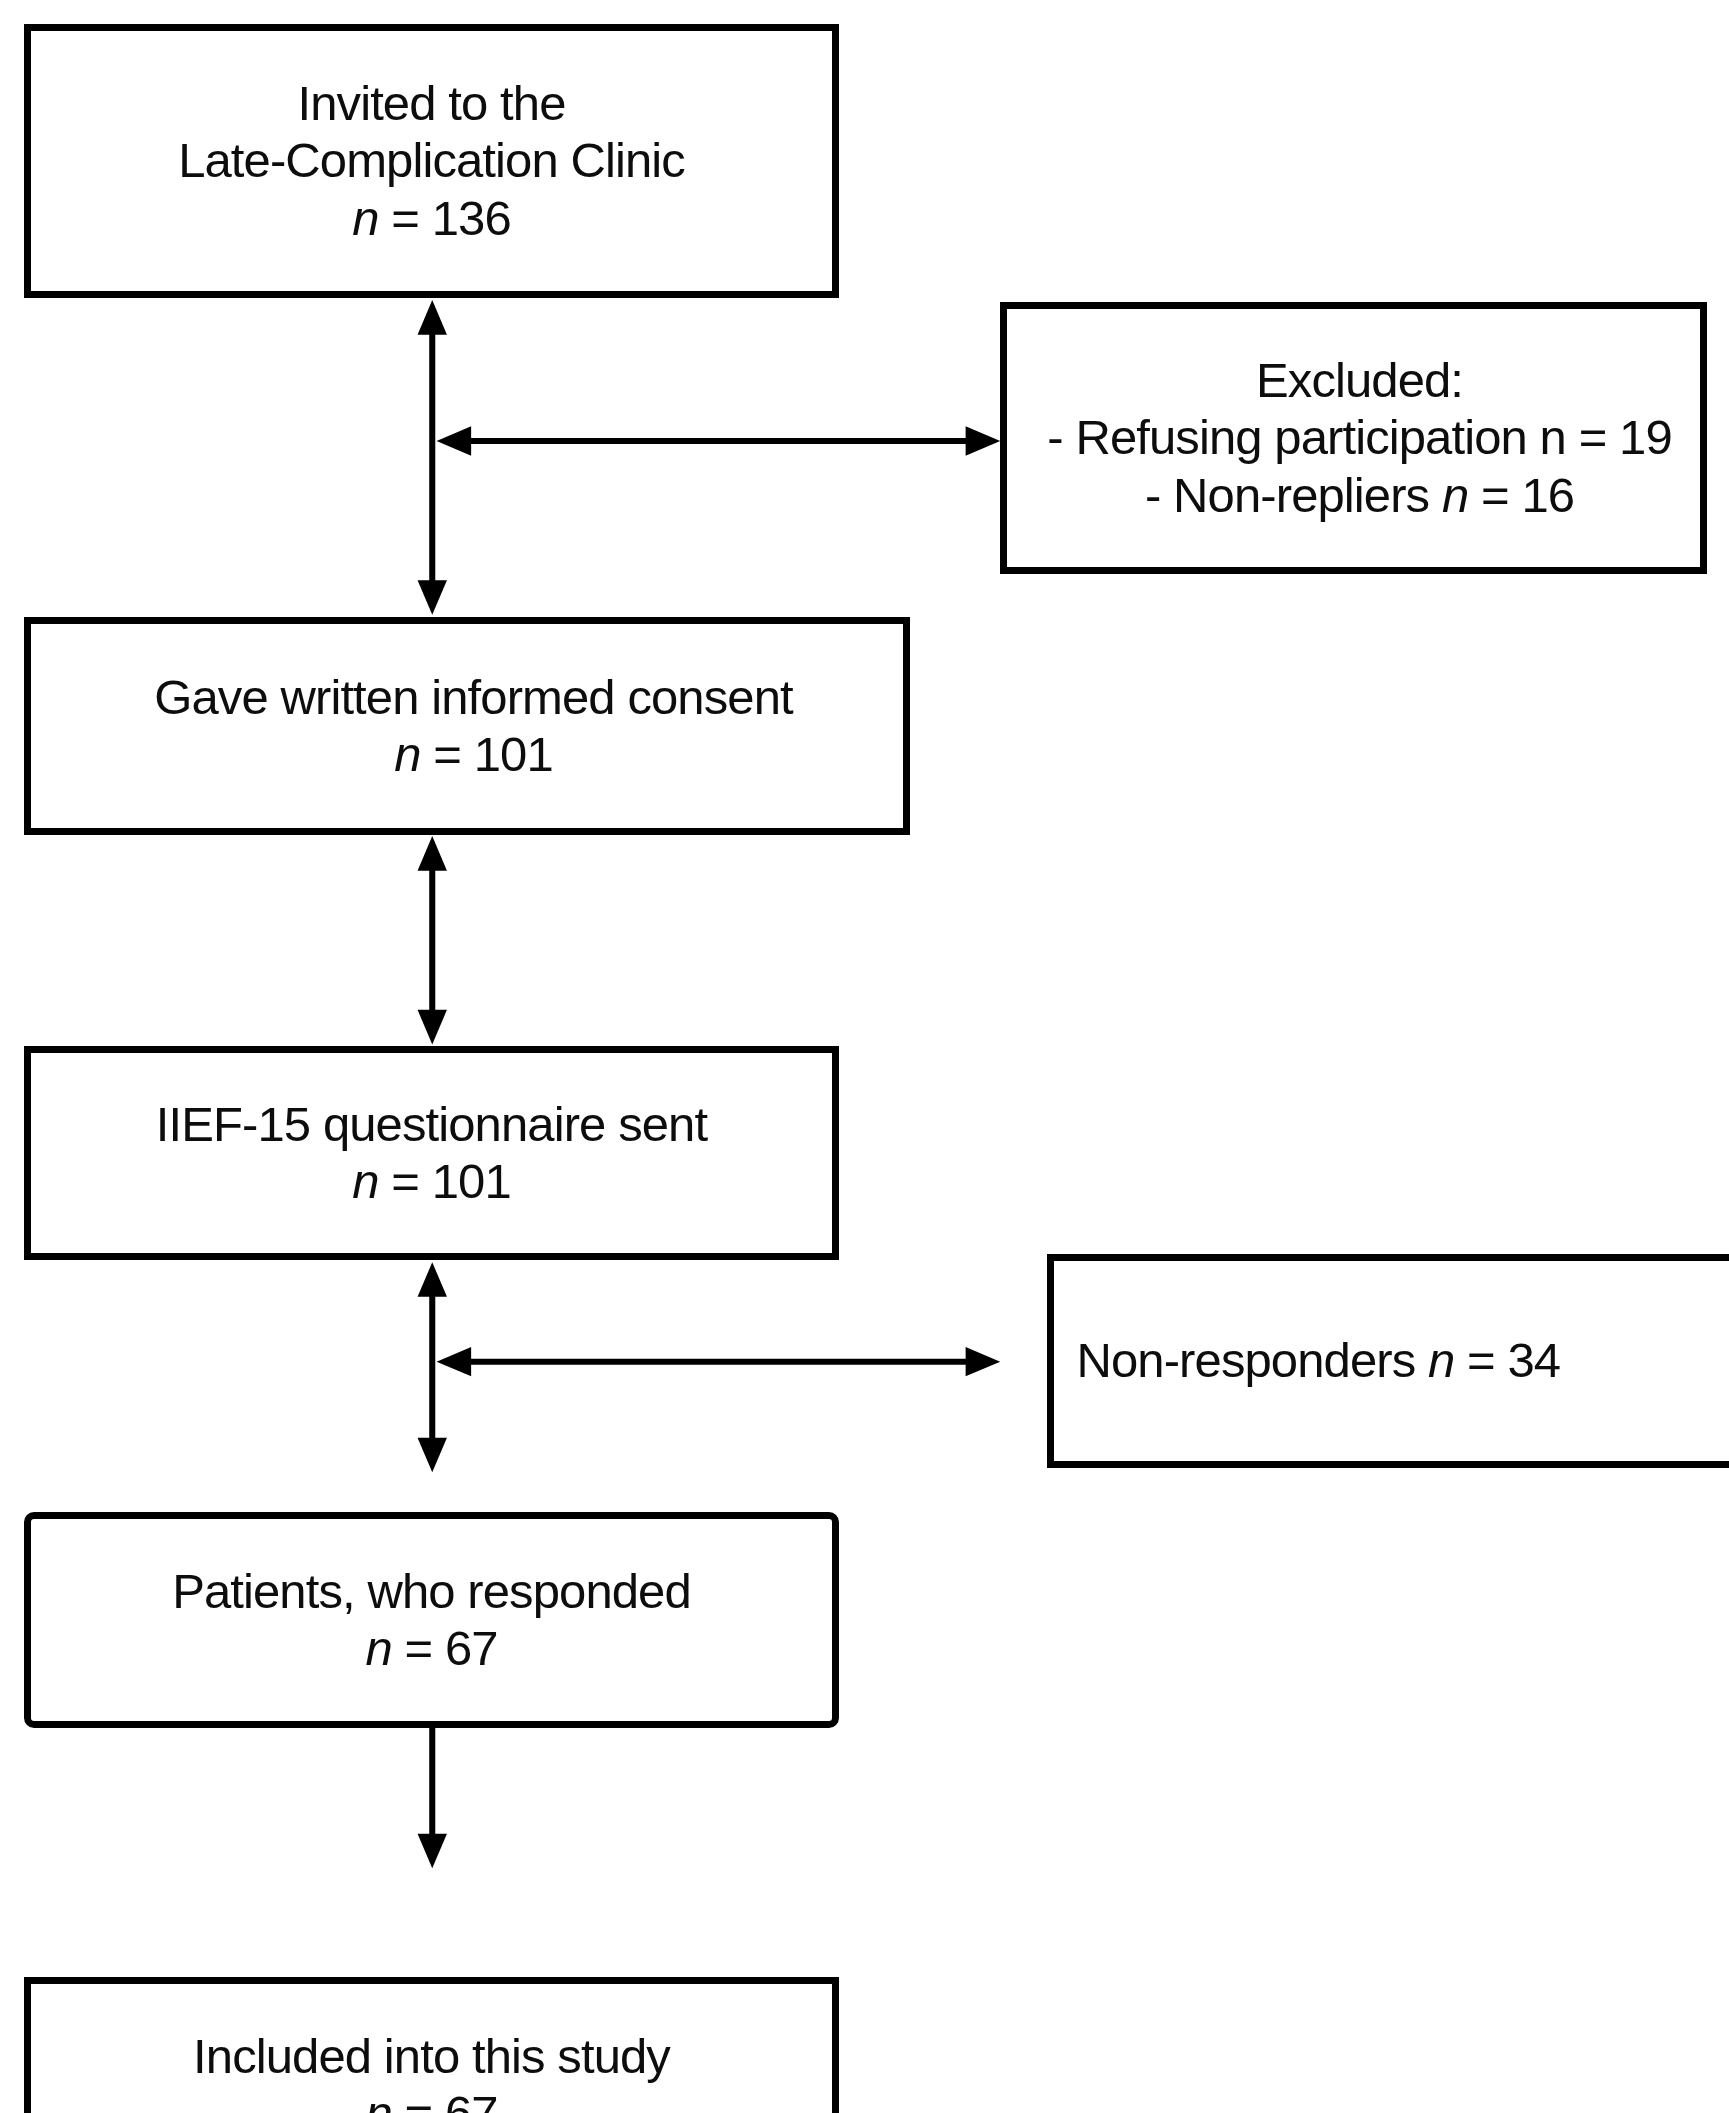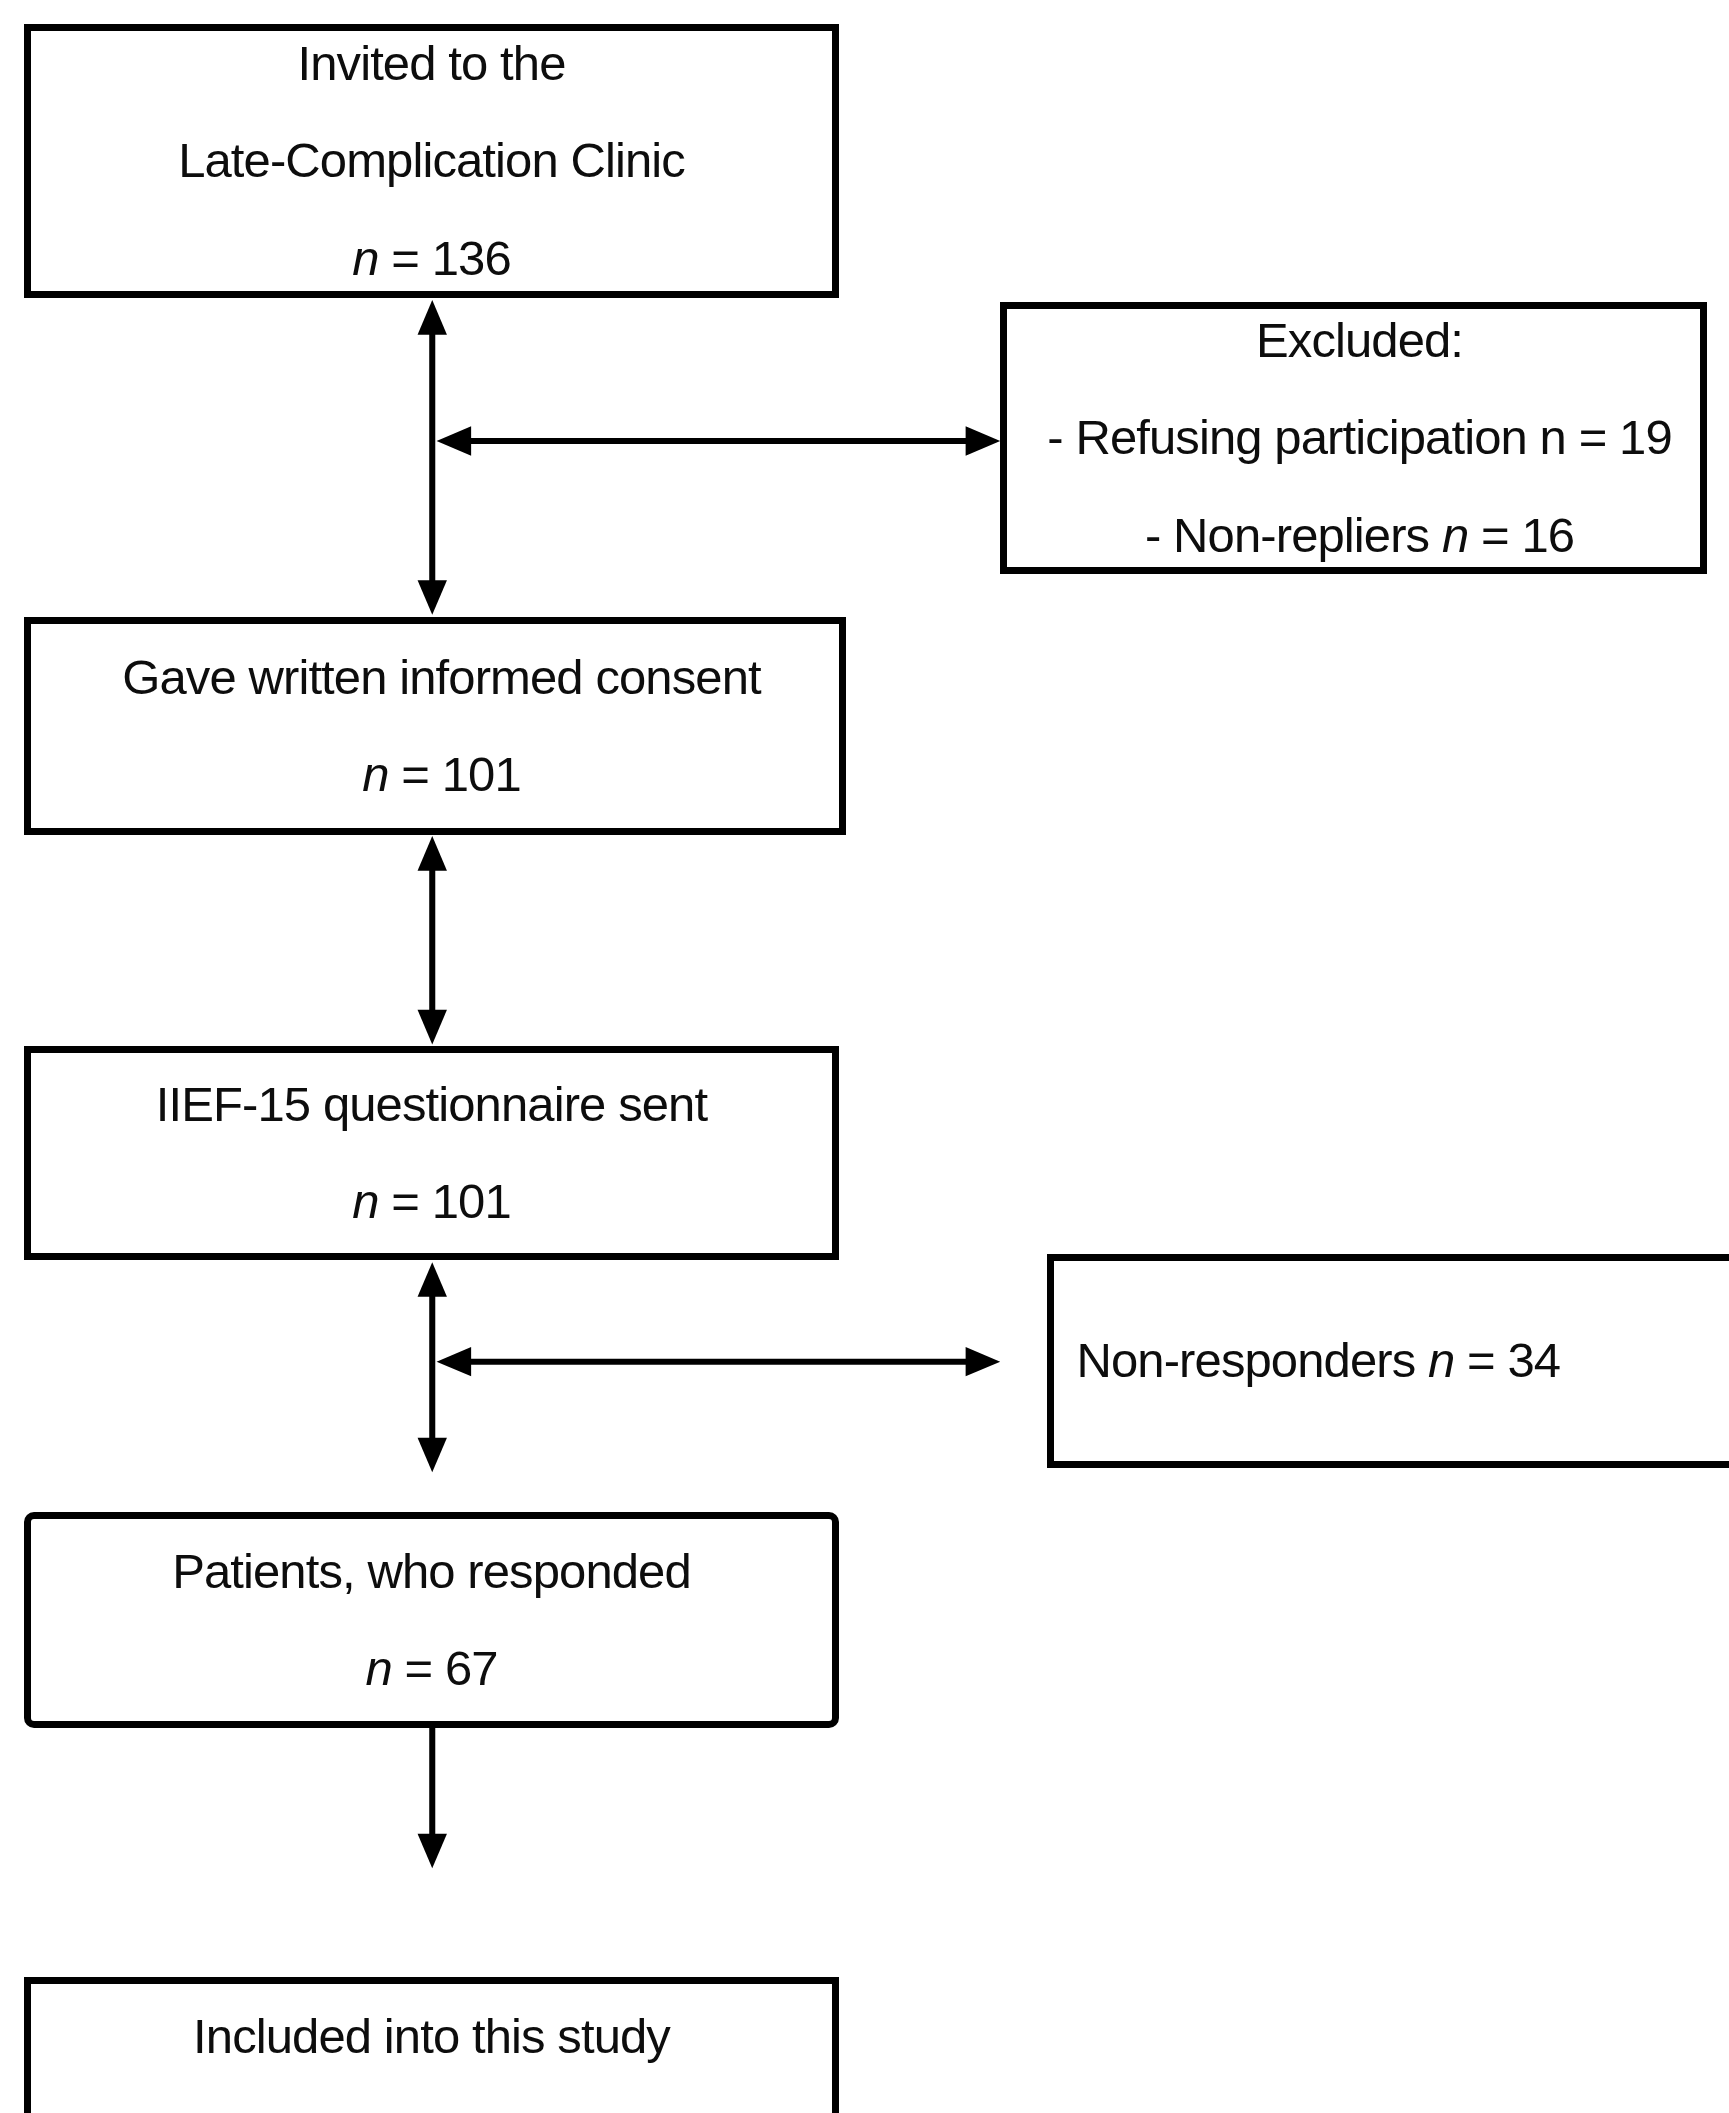--- a/index.html
+++ b/index.html
@@ -19,38 +19,37 @@
     position: absolute;
     box-sizing: border-box;
     border: 7px solid #000000;
     background: #ffffff;
     display: flex;
     flex-direction: column;
     justify-content: center;
     font-size: 49px;
     line-height: 1.17;
     letter-spacing: -0.9px;
-    gap: 40px;
   }
   .box.center {
     align-items: center;
     text-align: center;
   }
   .box.left {
     align-items: flex-start;
     text-align: left;
     padding-left: 22.5px;
     padding-right: 10.4px;
   }
   .box .line { white-space: pre; }
   .box .it { font-style: italic; }
 
   
   #box-invited        { left: 24px;   top: 24px;   width: 815px; height: 274px; }
-  #box-consent        { left: 24px;   top: 617px;  width: 822px; height: 218px; padding-left: 13px; }
+  #box-consent        { left: 24px;   top: 617px;  width: 886px; height: 218px; padding-left: 13px; }
   #box-questionnaire  { left: 24px;   top: 1046px; width: 815px; height: 214px; align-items: center; }
   #box-responded      { left: 24px;   top: 1512px; width: 815px; height: 216px; border-radius: 10px; }
   #box-included       { left: 24px;   top: 1977px; width: 815px; height: 216px; }
 
   
   #box-excluded       { left: 1000px; top: 302px;  width: 707px; height: 272px; align-items: center; }
   #box-nonresponders  { left: 1047px; top: 1254px; width: 774px; height: 214px; }
 
   #connectors {
     position: absolute;

